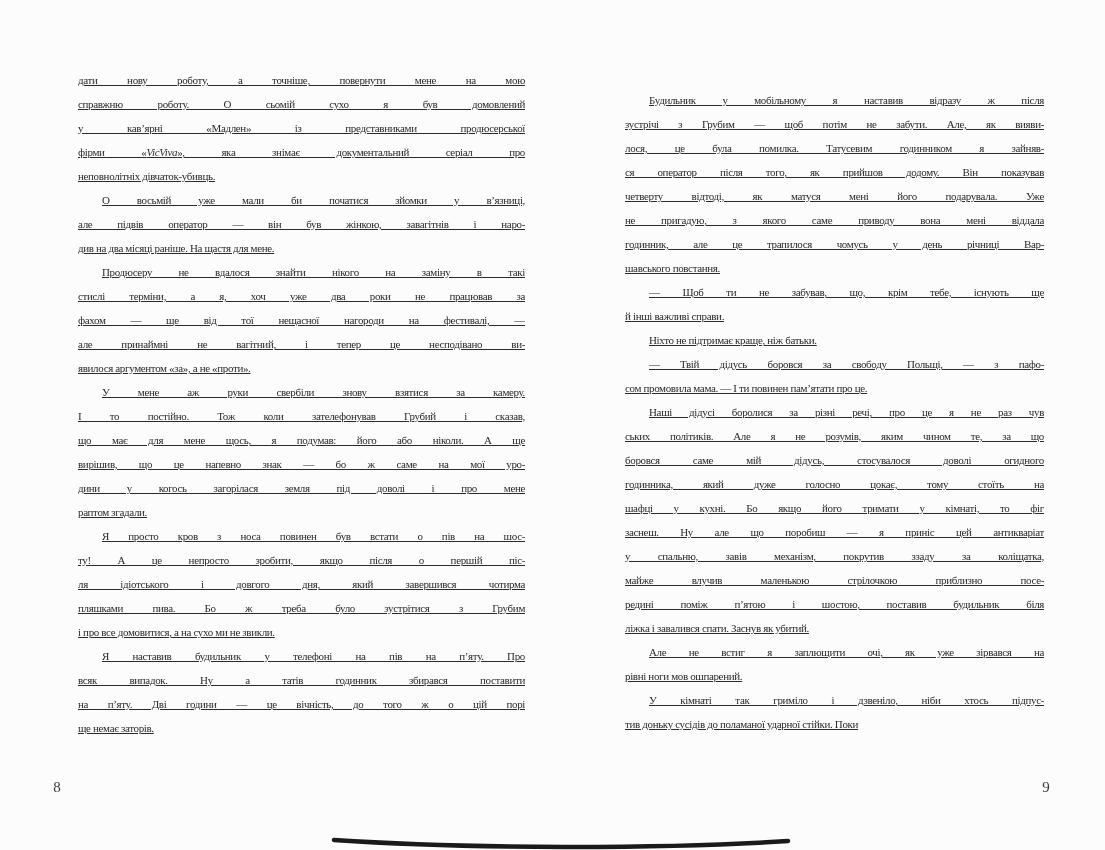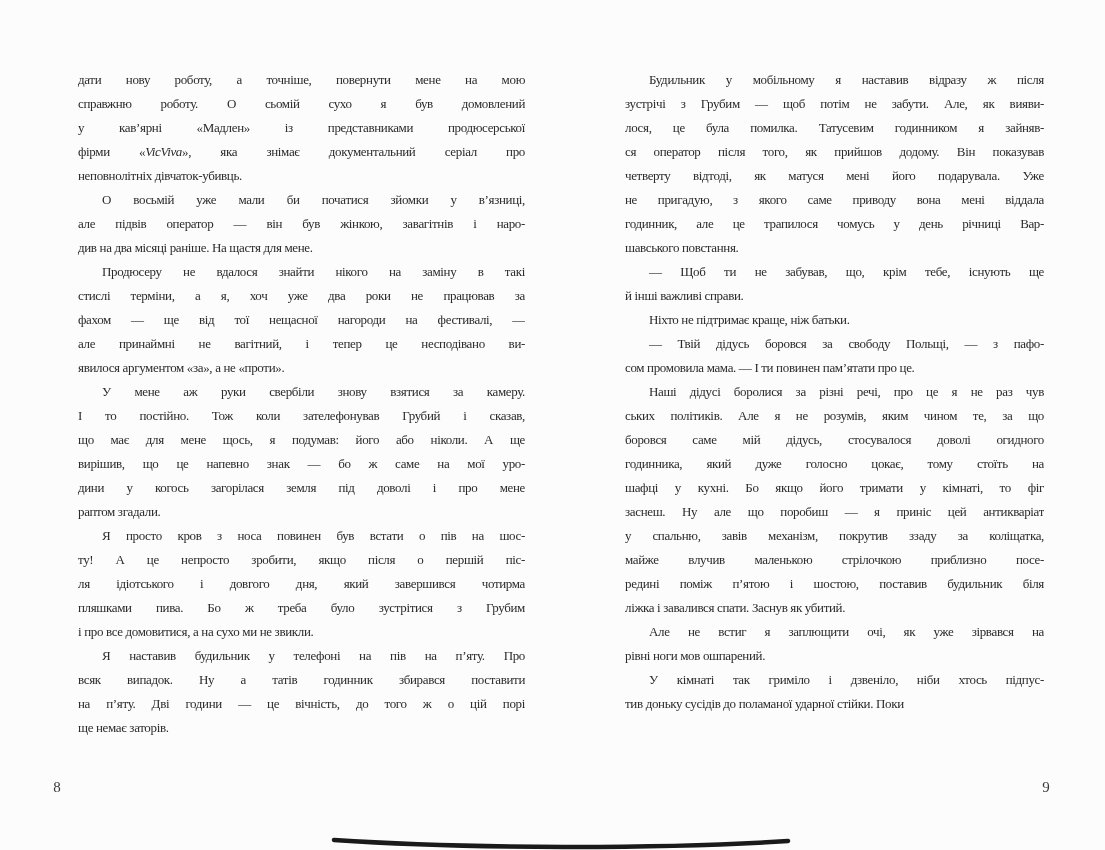--- a/index.html
+++ b/index.html
@@ -11,26 +11,27 @@
   .spread{
     position:relative;
     width:1105px;height:850px;
     background:#fcfcfc;
     color:#2b2b2b;
     overflow:hidden;
   }
   .textcol{
     position:absolute;
     top:68px;
-    font-size:13px;
+    font-size:11px;
     line-height:24px;
     letter-spacing:-0.35px;
+    text-decoration:underline;
   }
   #left-col{left:78px;width:447px;}
-  #right-col{left:625px;width:419px;}
+  #right-col{left:625px;width:419px;margin-top:20px;}
   .line{
     height:24px;
     overflow:hidden;
     text-align:justify;
     text-align-last:justify;
   }
   .line.pl{text-align-last:left;}
   .line.ind{text-indent:24px;}
   .it{font-style:italic;}
   .folio{

